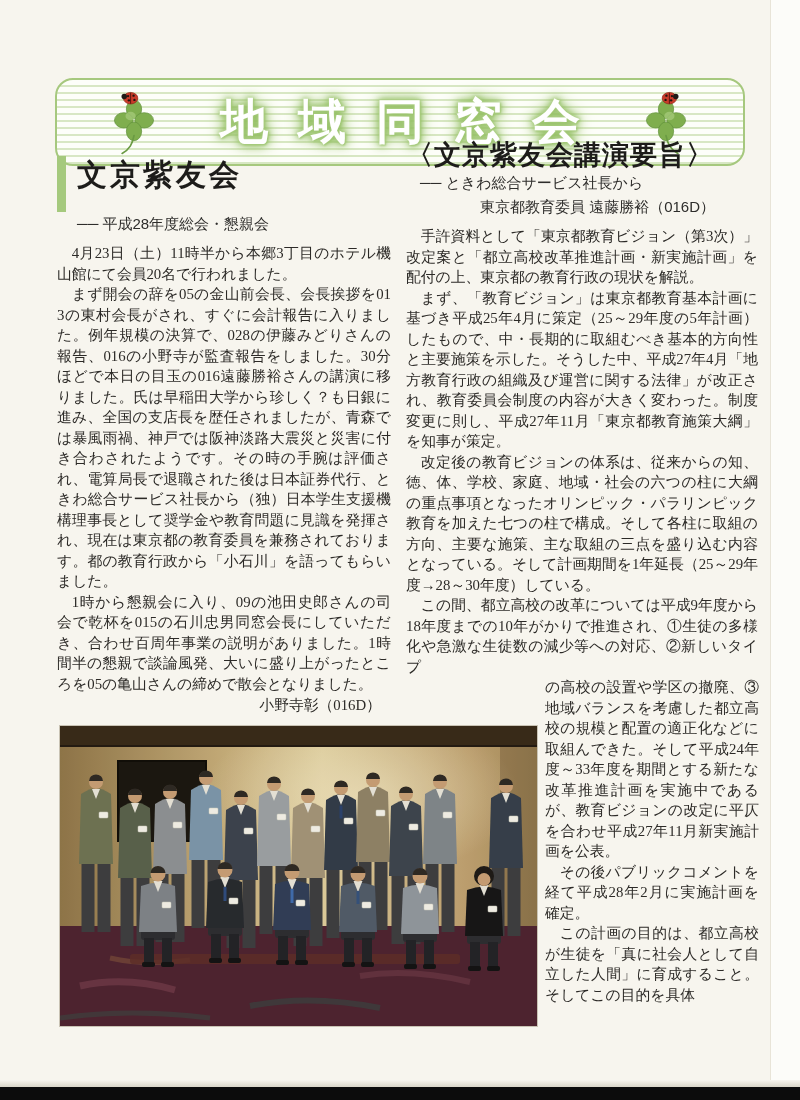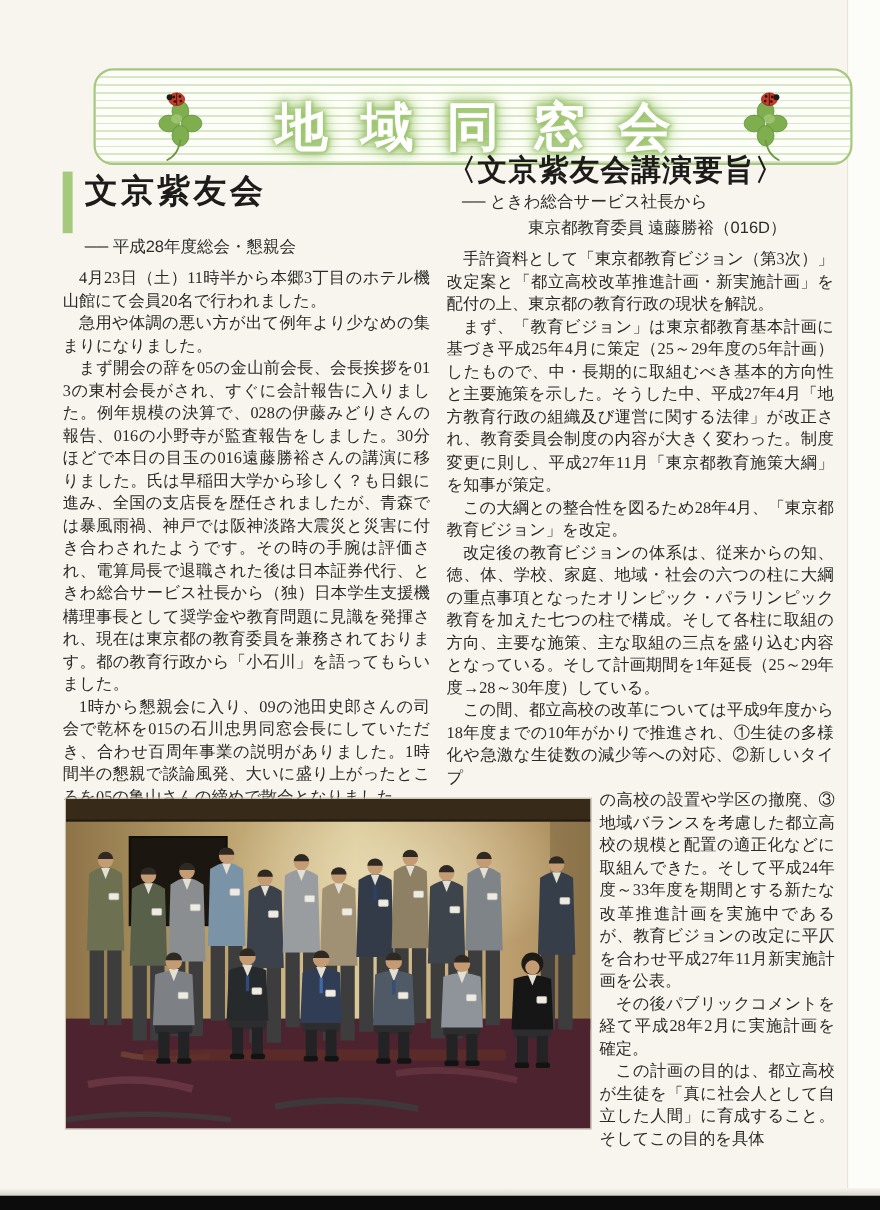--- a/index.html
+++ b/index.html
@@ -4,24 +4,24 @@
 <style>
   html,body{margin:0;padding:0;}
   body{background:#ffffff;font-family:"Liberation Serif","DejaVu Serif",serif;}
   .page{position:relative;width:800px;height:1100px;overflow:hidden;background:#ffffff;}
   .paper{position:absolute;left:0;top:0;width:770px;height:1100px;background:#f7f5ee;}
   .scan-strip{position:absolute;left:770px;top:0;width:30px;height:1100px;background:#fcfcf9;border-left:1px solid #e8e4d8;}
   .scan-band{position:absolute;left:0;top:1087px;width:800px;height:13px;background:#0c0c0c;}
   .scan-band-shadow{position:absolute;left:0;top:1080px;width:800px;height:7px;background:linear-gradient(#f7f5ee,#d9d5c8);}
 
   
-  .banner{position:absolute;left:55px;top:62px;width:690px;height:88px;box-sizing:border-box;
+  .banner{position:absolute;left:55px;top:78px;width:690px;height:88px;box-sizing:border-box;
     border:2.5px solid #a6c87e;border-radius:18px;
     background:repeating-linear-gradient(#fdfef9 0px,#fdfef9 5.5px,#d8e7c4 5.5px,#d8e7c4 7px);
-    display:flex;align-items:flex-end;justify-content:center;gap:30px;margin-left:30px;}
+    display:flex;align-items:center;justify-content:center;gap:30px;}
   .banner-title{font-size:48px;font-weight:bold;color:#ffffff;letter-spacing:30px;text-indent:30px;
     text-shadow:0 0 3px #bcd79a,0 0 6px #8cbb5a,0 0 11px #8cbb5a,0 0 18px #9cc46a,1px 1px 2px #a5cb78;
     white-space:nowrap;}
   .clover{width:52px;height:68px;}
   .clover.flip{transform:scaleX(-1);}
 
   
   .col-left{position:absolute;left:57px;top:156px;width:334px;}
   .col-right{position:absolute;left:406px;top:140px;width:352px;}
   .head-row{display:flex;align-items:flex-start;}
@@ -95,35 +95,33 @@
   <div class="col-left">
     <div class="head-row">
       <div class="accent-bar"></div>
       <div>
         <div class="t-left">文京紫友会</div>
       </div>
     </div>
     <div class="subtitle">── 平成28年度総会・懇親会</div>
     <div class="body-text">
       <p class="para">4月23日（土）11時半から本郷3丁目のホテル機山館にて会員20名で行われました。</p>
-      <p class="para">急用や体調の悪い方が出て例年より少なめの集まりになりました。</p>
       <p class="para">まず開会の辞を05の金山前会長、会長挨拶を013の東村会長がされ、すぐに会計報告に入りました。例年規模の決算で、028の伊藤みどりさんの報告、016の小野寺が監査報告をしました。30分ほどで本日の目玉の016遠藤勝裕さんの講演に移りました。氏は早稲田大学から珍しく？も日銀に進み、全国の支店長を歴任されましたが、青森では暴風雨禍、神戸では阪神淡路大震災と災害に付き合わされたようです。その時の手腕は評価され、電算局長で退職された後は日本証券代行、ときわ総合サービス社長から（独）日本学生支援機構理事長として奨学金や教育問題に見識を発揮され、現在は東京都の教育委員を兼務されております。都の教育行政から「小石川」を語ってもらいました。</p>
       <p class="para">1時から懇親会に入り、09の池田史郎さんの司会で乾杯を015の石川忠男同窓会長にしていただき、合わせ百周年事業の説明がありました。1時間半の懇親で談論風発、大いに盛り上がったところを05の亀山さんの締めで散会となりました。</p>
       <p class="para author">小野寺彰（016D）</p>
     </div>
   </div>
 
   <div class="col-right">
     <div class="t-right">〈文京紫友会講演要旨〉</div>
     <div class="subtitle r">── ときわ総合サービス社長から</div>
     <div class="speaker">東京都教育委員  遠藤勝裕（016D）</div>
     <div class="body-text">
       <p class="para">手許資料として「東京都教育ビジョン（第3次）」改定案と「都立高校改革推進計画・新実施計画」を配付の上、東京都の教育行政の現状を解説。</p>
       <p class="para">まず、「教育ビジョン」は東京都教育基本計画に基づき平成25年4月に策定（25～29年度の5年計画）したもので、中・長期的に取組むべき基本的方向性と主要施策を示した。そうした中、平成27年4月「地方教育行政の組織及び運営に関する法律」が改正され、教育委員会制度の内容が大きく変わった。制度変更に則し、平成27年11月「東京都教育施策大綱」を知事が策定。</p>
-      <p class="para">この大綱との整合性を図るため28年4月、「東京都教育ビジョン」を改定。</p>
       <p class="para">改定後の教育ビジョンの体系は、従来からの知、徳、体、学校、家庭、地域・社会の六つの柱に大綱の重点事項となったオリンピック・パラリンピック教育を加えた七つの柱で構成。そして各柱に取組の方向、主要な施策、主な取組の三点を盛り込む内容となっている。そして計画期間を1年延長（25～29年度→28～30年度）している。</p>
       <p class="para">この間、都立高校の改革については平成9年度から18年度までの10年がかりで推進され、①生徒の多様化や急激な生徒数の減少等への対応、②新しいタイプ</p>
       <div class="narrow-wrap">
         <p class="para cont">の高校の設置や学区の撤廃、③地域バランスを考慮した都立高校の規模と配置の適正化などに取組んできた。そして平成24年度～33年度を期間とする新たな改革推進計画を実施中であるが、教育ビジョンの改定に平仄を合わせ平成27年11月新実施計画を公表。</p>
         <p class="para">その後パブリックコメントを経て平成28年2月に実施計画を確定。</p>
         <p class="para">この計画の目的は、都立高校が生徒を「真に社会人として自立した人間」に育成すること。そしてこの目的を具体</p>
       </div>
     </div>
   </div>
 

